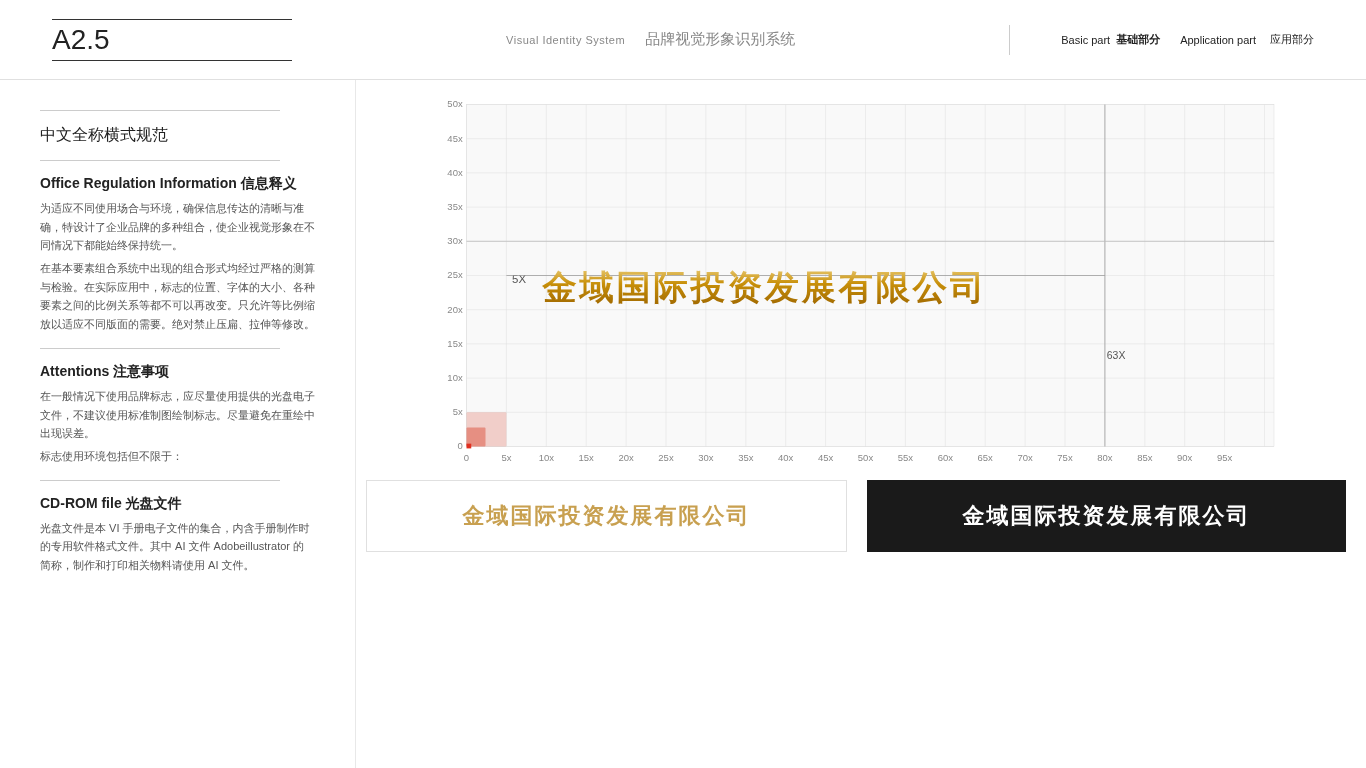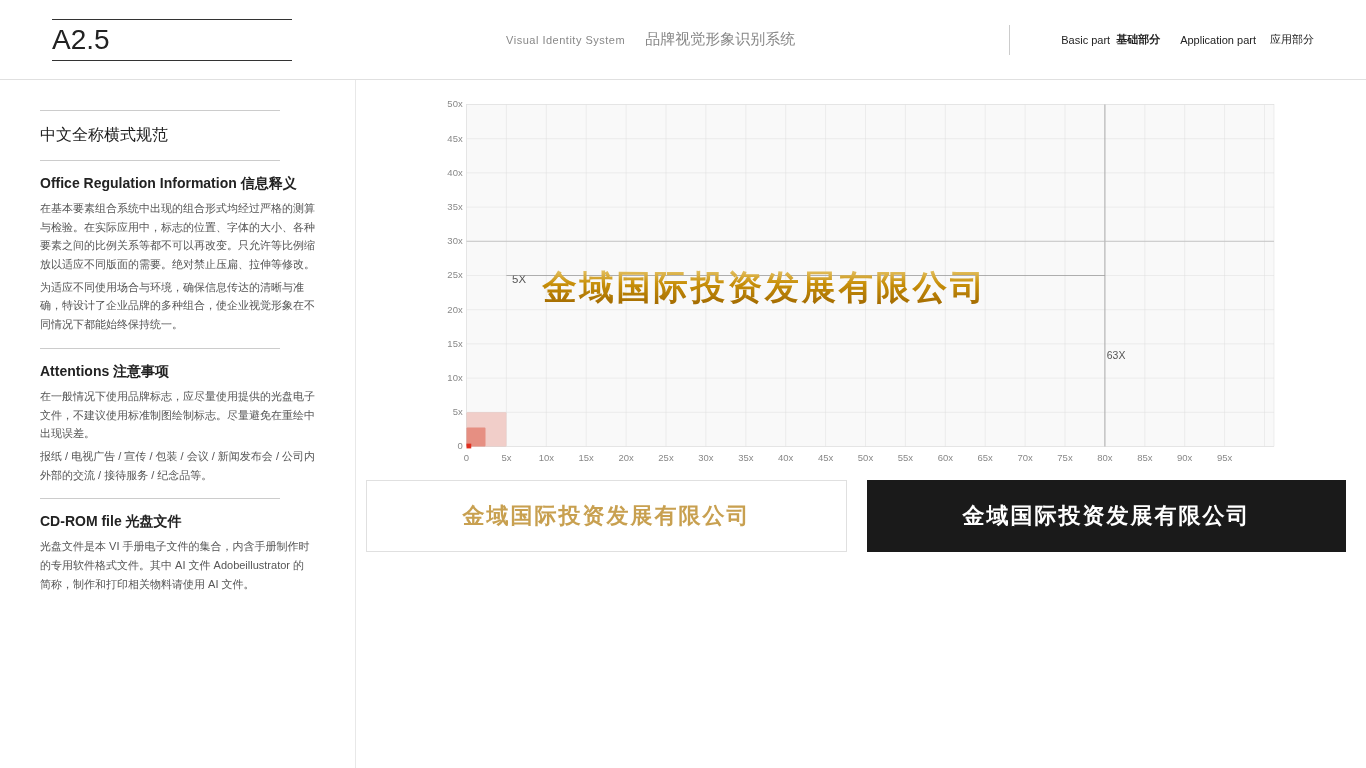--- a/index.html
+++ b/index.html
@@ -204,28 +204,28 @@
 </div>
 
 <div class="main">
 
   <div class="sidebar">
     <div class="section-divider" style="margin-top:10px;"></div>
     <h2 class="section-title-cn">中文全称横式规范</h2>
     <div class="section-divider"></div>
 
     <p class="section-heading">Office Regulation Information 信息释义</p>
+    <p class="section-text">为适应不同使用场合与环境，确保信息传达的清晰与准确，特设计了企业品牌的多种组合，使企业视觉形象在不同情况下都能始终保持统一。</p>
     <p class="section-text">在基本要素组合系统中出现的组合形式均经过严格的测算与检验。在实际应用中，标志的位置、字体的大小、各种要素之间的比例关系等都不可以再改变。只允许等比例缩放以适应不同版面的需要。绝对禁止压扁、拉伸等修改。</p>
-    <p class="section-text">为适应不同使用场合与环境，确保信息传达的清晰与准确，特设计了企业品牌的多种组合，使企业视觉形象在不同情况下都能始终保持统一。</p>
 
     <div class="section-divider"></div>
 
     <p class="section-heading">Attentions 注意事项</p>
     <p class="section-text">在一般情况下使用品牌标志，应尽量使用提供的光盘电子文件，不建议使用标准制图绘制标志。尽量避免在重绘中出现误差。</p>
-    <p class="section-list-item">报纸 / 电视广告 / 宣传 / 包装 / 会议 / 新闻发布会 / 公司内外部的交流 / 接待服务 / 纪念品等。</p>
+    <p class="section-text">标志使用环境包括但不限于：</p>
 
     <div class="section-divider"></div>
 
     <p class="section-heading">CD-ROM file 光盘文件</p>
     <p class="section-text">光盘文件是本 VI 手册电子文件的集合，内含手册制作时的专用软件格式文件。其中 AI 文件 Adobeillustrator 的简称，制作和打印相关物料请使用 AI 文件。</p>
   </div>
 
   <div class="content">
 
     <svg class="chart-svg" viewBox="0 0 900 400" xmlns="http://www.w3.org/2000/svg">

